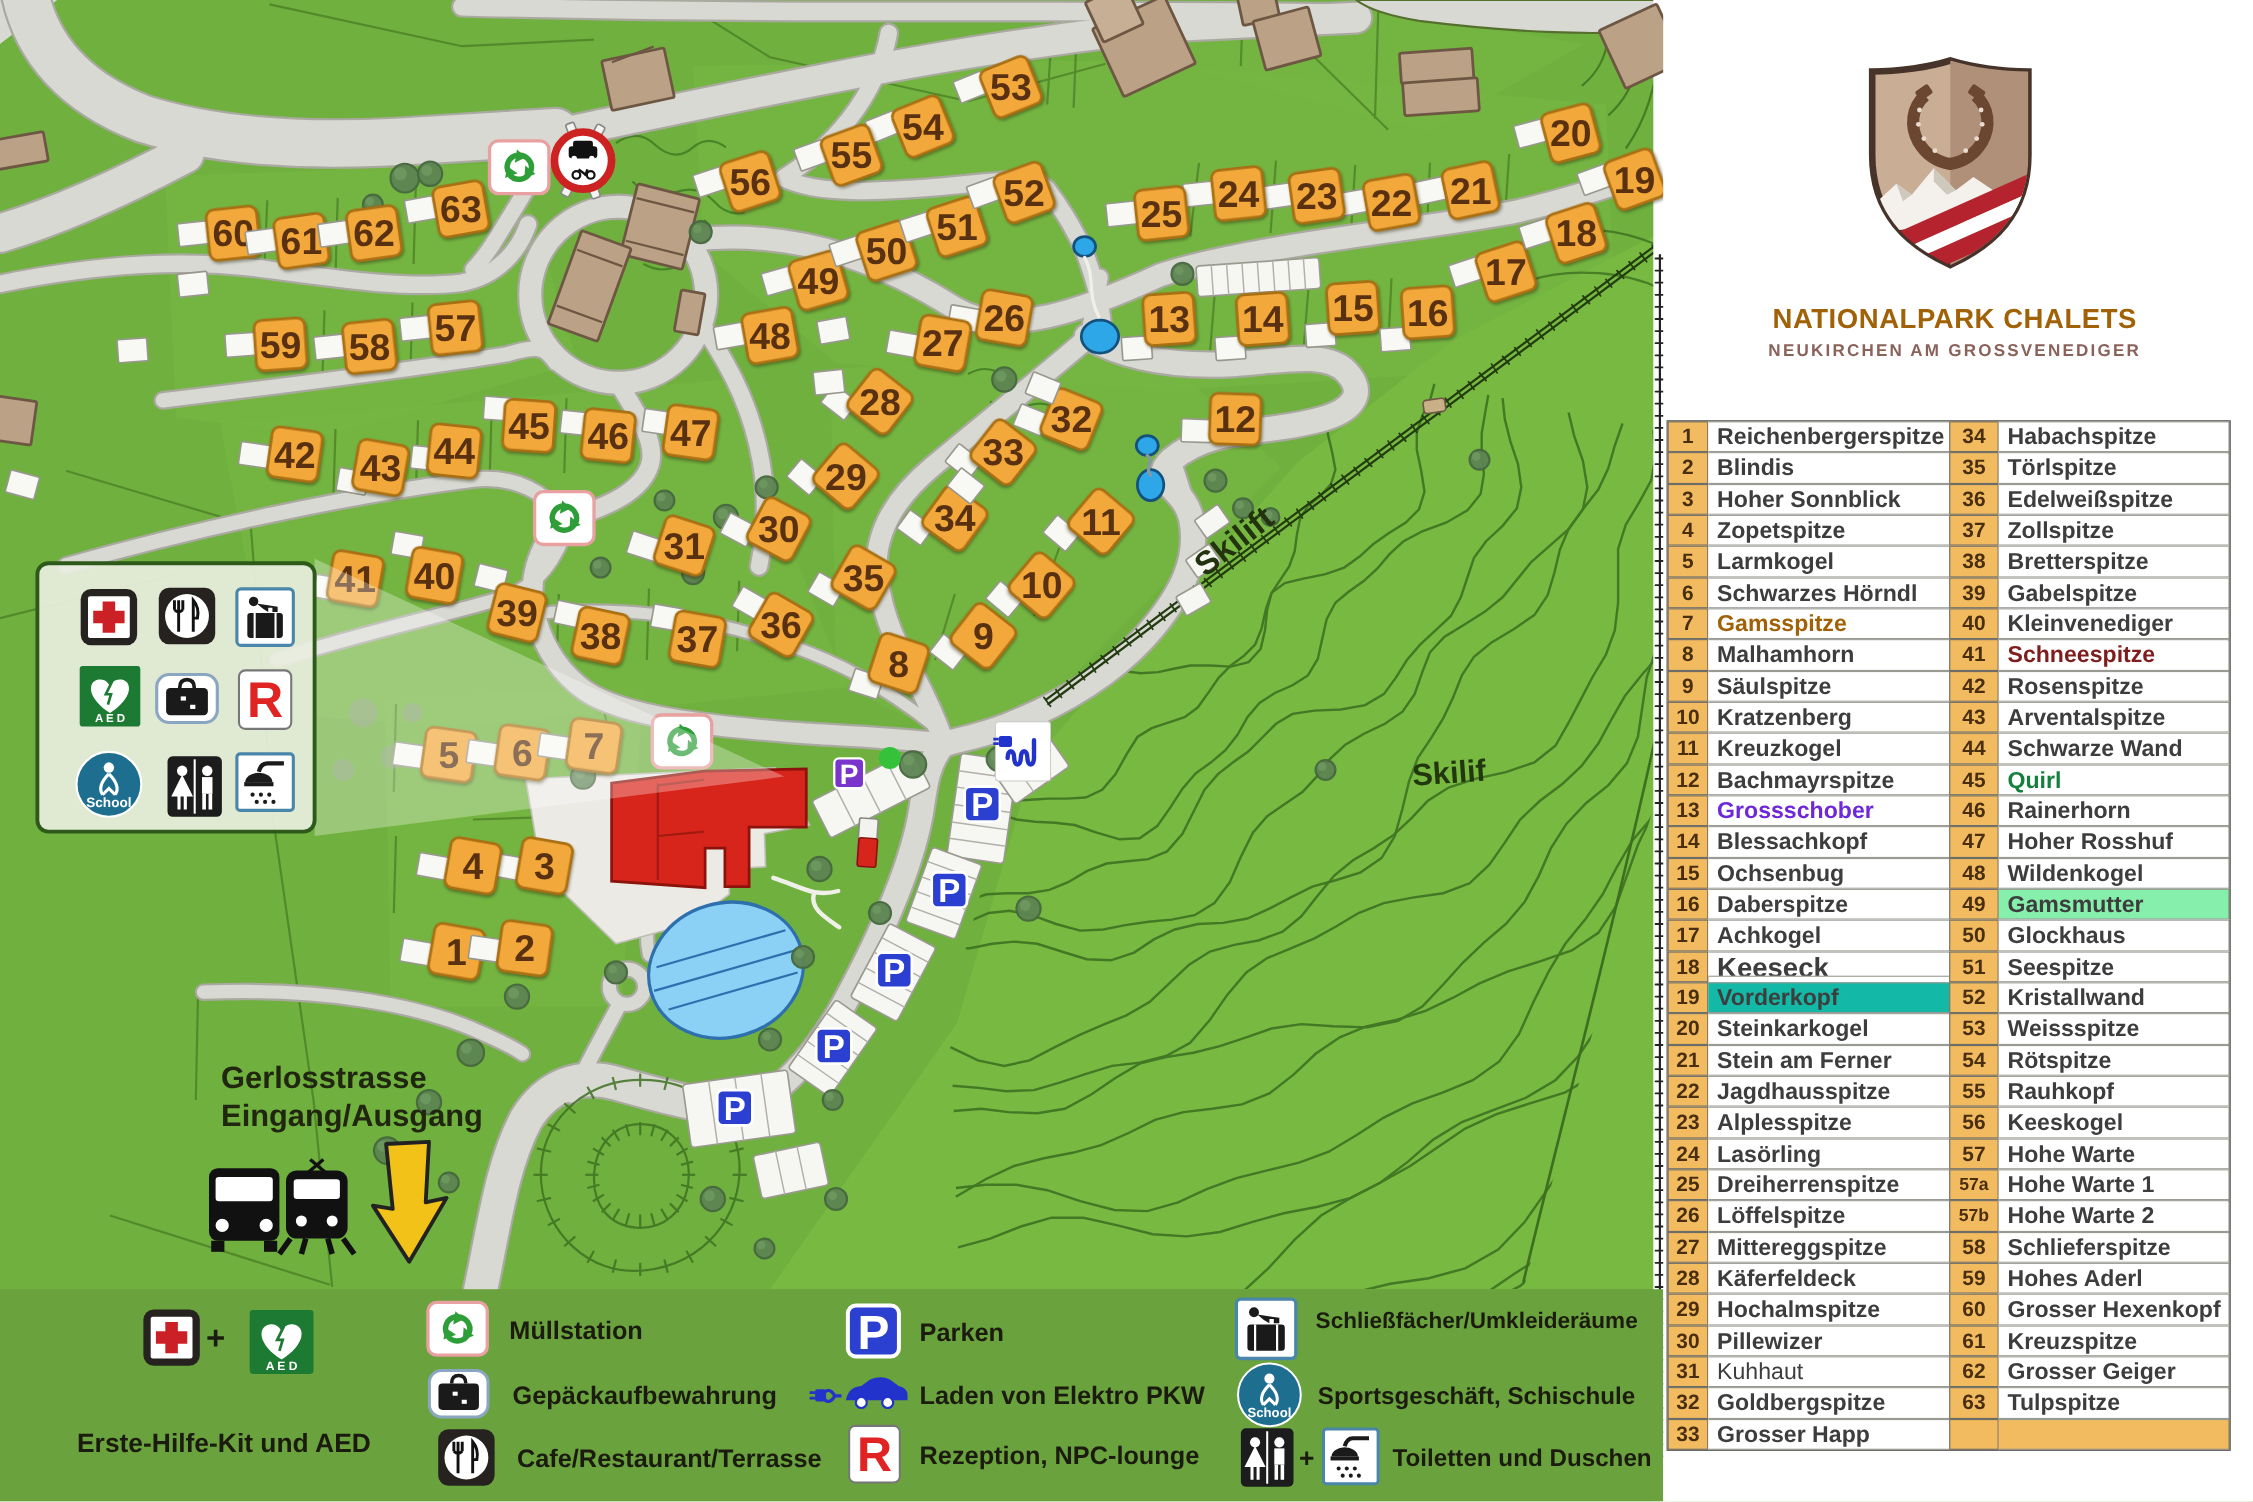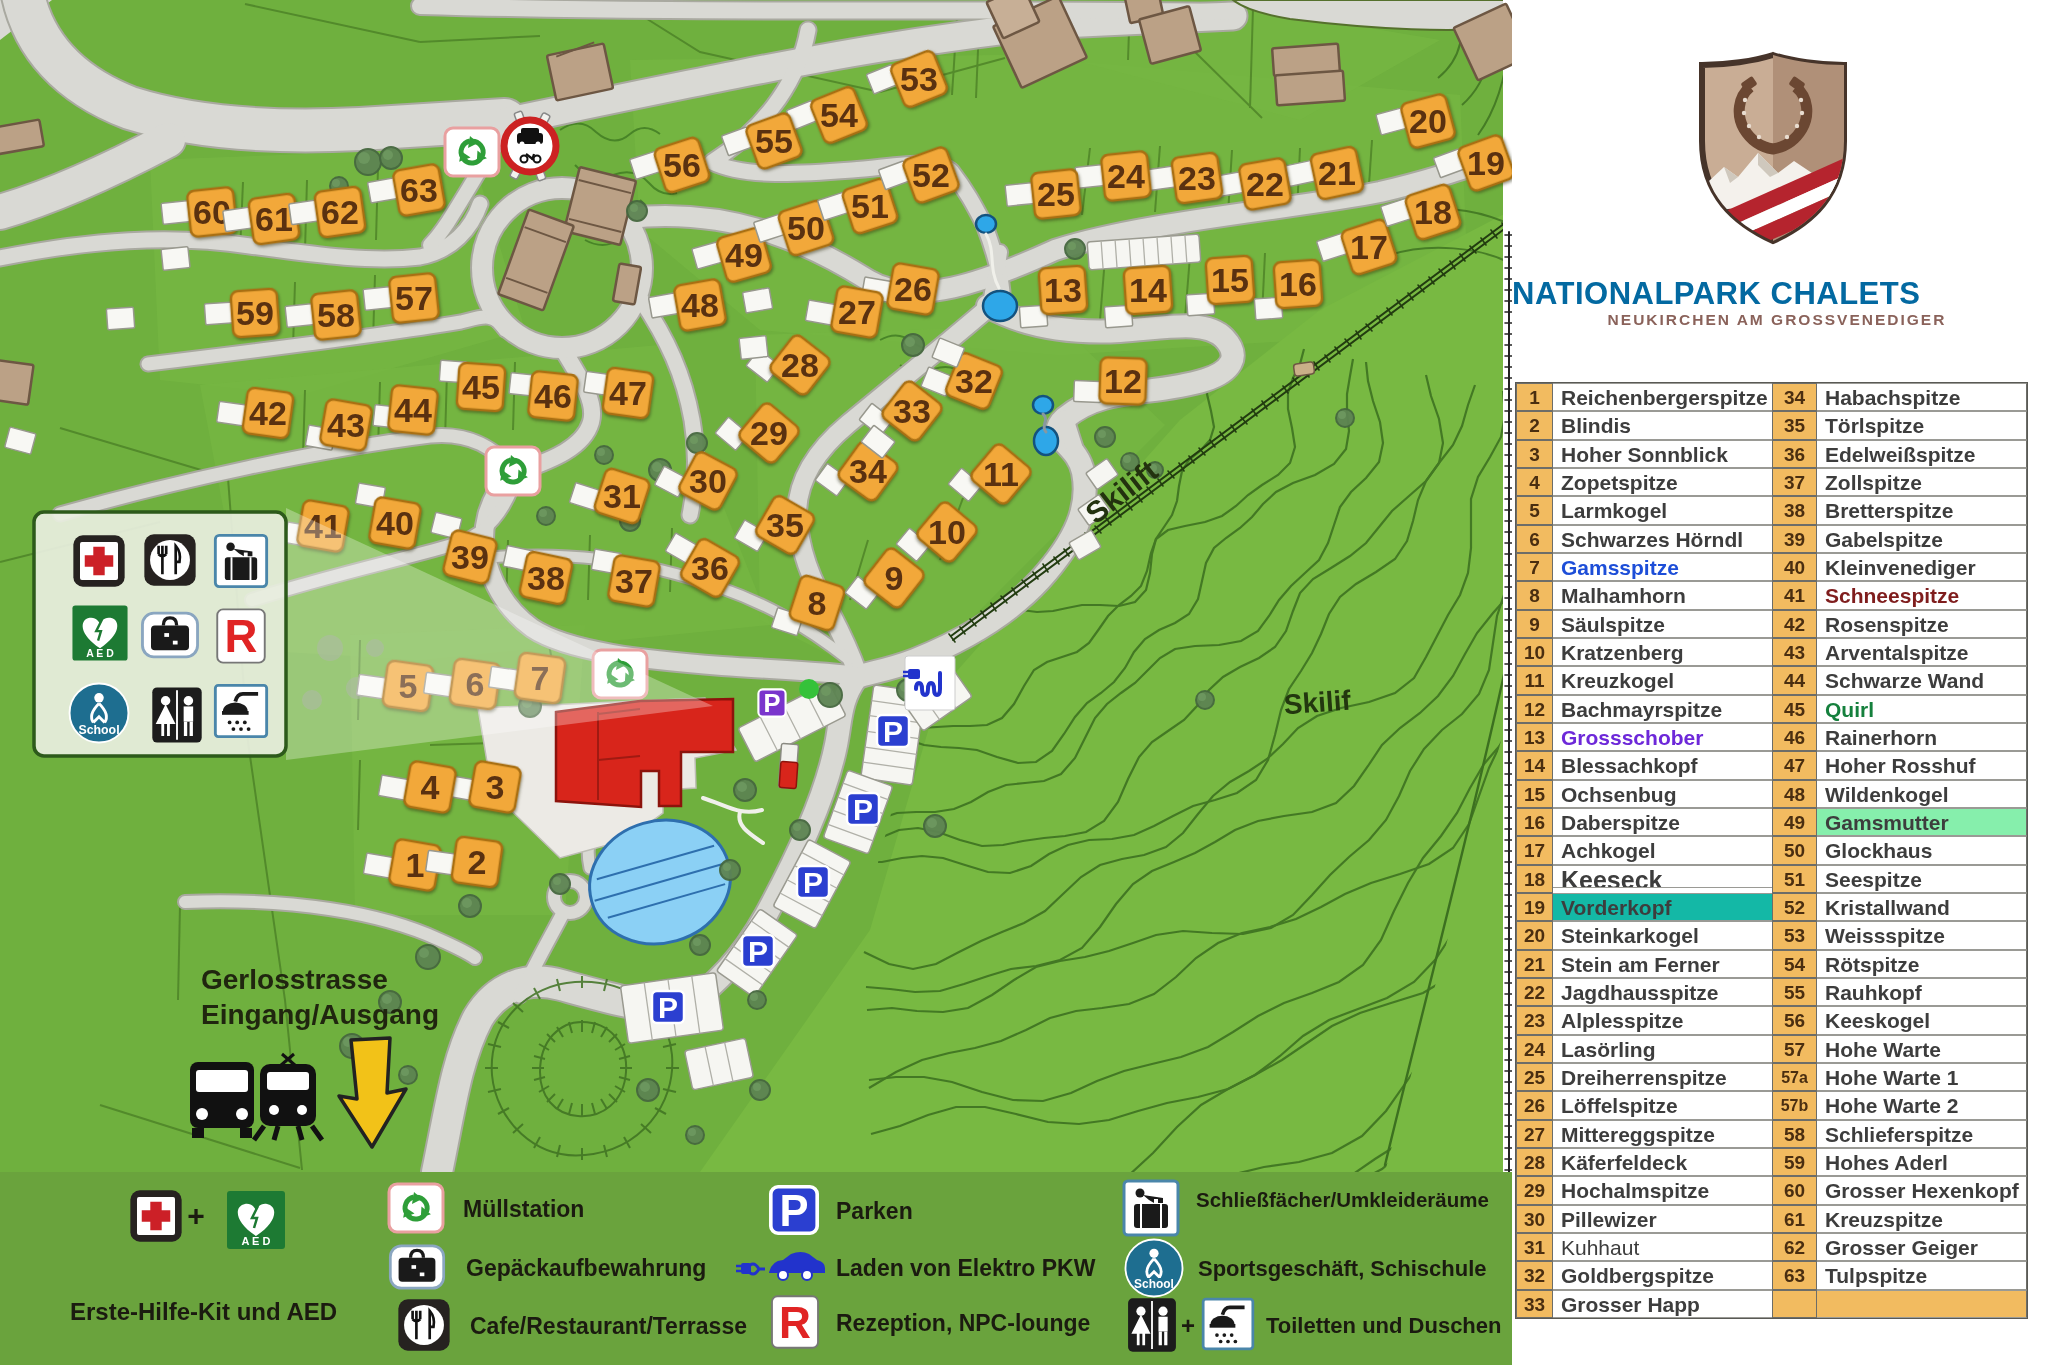--- a/index.html
+++ b/index.html
@@ -838,21 +838,21 @@
         <circle cx="57" cy="55" r="2.2"></circle>
         <circle cx="56" cy="68" r="2.2"></circle>
         <circle cx="61" cy="81" r="2.2"></circle>
         <circle cx="71" cy="92" r="2.2"></circle>
         <circle cx="99" cy="92" r="2.2"></circle>
         <circle cx="109" cy="81" r="2.2"></circle>
         <circle cx="114" cy="68" r="2.2"></circle>
         <circle cx="113" cy="55" r="2.2"></circle>
       </g>
     </svg>
-    <div style="position:absolute;left:1512px;top:276px;width:530px;font-weight:bold;font-size:31px;letter-spacing:0.5px;color:#0369a1">NATIONALPARK CHALETS</div>
+    <div style="position:absolute;left:1512px;top:276px;width:530px;text-align:center;font-weight:bold;font-size:25px;letter-spacing:0.5px;color:#a16207">NATIONALPARK CHALETS</div>
     <div style="position:absolute;left:1512px;top:311px;width:530px;text-align:center;font-weight:bold;font-size:15.5px;letter-spacing:2px;color:#8a625a">NEUKIRCHEN AM GROSSVENEDIGER</div>
     <div style="position:absolute;left:1516px;top:383.00px;width:37px;height:28.33px;background:#f2bb60;border:1px solid #6d6d68;box-sizing:border-box;text-align:center;font-weight:bold;font-size:19px;color:#4a2e10;line-height:28px">1</div>
     <div style="position:absolute;left:1553px;top:383.00px;width:219px;height:28.33px;background:#fff;border-top:1px solid #9a9a95;border-bottom:1px solid #9a9a95;box-sizing:border-box;font-weight:bold;font-size:21px;color:#3d3d3d;line-height:28px;padding-left:8px;white-space:nowrap;overflow:hidden">Reichenbergerspitze</div>
     <div style="position:absolute;left:1772px;top:383.00px;width:45px;height:28.33px;background:#f2bb60;border:1px solid #6d6d68;box-sizing:border-box;text-align:center;font-weight:bold;font-size:19px;color:#4a2e10;line-height:28px">34</div>
     <div style="position:absolute;left:1817px;top:383.00px;width:210px;height:28.33px;background:#fff;border-top:1px solid #9a9a95;border-bottom:1px solid #9a9a95;border-right:1.5px solid #6d6d68;box-sizing:border-box;font-weight:bold;font-size:21px;color:#3d3d3d;line-height:28px;padding-left:8px;white-space:nowrap;overflow:hidden">Habachspitze</div>
     <div style="position:absolute;left:1516px;top:411.33px;width:37px;height:28.33px;background:#f2bb60;border:1px solid #6d6d68;box-sizing:border-box;text-align:center;font-weight:bold;font-size:19px;color:#4a2e10;line-height:28px">2</div>
     <div style="position:absolute;left:1553px;top:411.33px;width:219px;height:28.33px;background:#fff;border-top:1px solid #9a9a95;border-bottom:1px solid #9a9a95;box-sizing:border-box;font-weight:bold;font-size:21px;color:#3d3d3d;line-height:28px;padding-left:8px;white-space:nowrap;overflow:hidden">Blindis</div>
     <div style="position:absolute;left:1772px;top:411.33px;width:45px;height:28.33px;background:#f2bb60;border:1px solid #6d6d68;box-sizing:border-box;text-align:center;font-weight:bold;font-size:19px;color:#4a2e10;line-height:28px">35</div>
     <div style="position:absolute;left:1817px;top:411.33px;width:210px;height:28.33px;background:#fff;border-top:1px solid #9a9a95;border-bottom:1px solid #9a9a95;border-right:1.5px solid #6d6d68;box-sizing:border-box;font-weight:bold;font-size:21px;color:#3d3d3d;line-height:28px;padding-left:8px;white-space:nowrap;overflow:hidden">Törlspitze</div>
     <div style="position:absolute;left:1516px;top:439.67px;width:37px;height:28.33px;background:#f2bb60;border:1px solid #6d6d68;box-sizing:border-box;text-align:center;font-weight:bold;font-size:19px;color:#4a2e10;line-height:28px">3</div>
@@ -865,21 +865,21 @@
     <div style="position:absolute;left:1817px;top:468.00px;width:210px;height:28.33px;background:#fff;border-top:1px solid #9a9a95;border-bottom:1px solid #9a9a95;border-right:1.5px solid #6d6d68;box-sizing:border-box;font-weight:bold;font-size:21px;color:#3d3d3d;line-height:28px;padding-left:8px;white-space:nowrap;overflow:hidden">Zollspitze</div>
     <div style="position:absolute;left:1516px;top:496.33px;width:37px;height:28.33px;background:#f2bb60;border:1px solid #6d6d68;box-sizing:border-box;text-align:center;font-weight:bold;font-size:19px;color:#4a2e10;line-height:28px">5</div>
     <div style="position:absolute;left:1553px;top:496.33px;width:219px;height:28.33px;background:#fff;border-top:1px solid #9a9a95;border-bottom:1px solid #9a9a95;box-sizing:border-box;font-weight:bold;font-size:21px;color:#3d3d3d;line-height:28px;padding-left:8px;white-space:nowrap;overflow:hidden">Larmkogel</div>
     <div style="position:absolute;left:1772px;top:496.33px;width:45px;height:28.33px;background:#f2bb60;border:1px solid #6d6d68;box-sizing:border-box;text-align:center;font-weight:bold;font-size:19px;color:#4a2e10;line-height:28px">38</div>
     <div style="position:absolute;left:1817px;top:496.33px;width:210px;height:28.33px;background:#fff;border-top:1px solid #9a9a95;border-bottom:1px solid #9a9a95;border-right:1.5px solid #6d6d68;box-sizing:border-box;font-weight:bold;font-size:21px;color:#3d3d3d;line-height:28px;padding-left:8px;white-space:nowrap;overflow:hidden">Bretterspitze</div>
     <div style="position:absolute;left:1516px;top:524.67px;width:37px;height:28.33px;background:#f2bb60;border:1px solid #6d6d68;box-sizing:border-box;text-align:center;font-weight:bold;font-size:19px;color:#4a2e10;line-height:28px">6</div>
     <div style="position:absolute;left:1553px;top:524.67px;width:219px;height:28.33px;background:#fff;border-top:1px solid #9a9a95;border-bottom:1px solid #9a9a95;box-sizing:border-box;font-weight:bold;font-size:21px;color:#3d3d3d;line-height:28px;padding-left:8px;white-space:nowrap;overflow:hidden">Schwarzes Hörndl</div>
     <div style="position:absolute;left:1772px;top:524.67px;width:45px;height:28.33px;background:#f2bb60;border:1px solid #6d6d68;box-sizing:border-box;text-align:center;font-weight:bold;font-size:19px;color:#4a2e10;line-height:28px">39</div>
     <div style="position:absolute;left:1817px;top:524.67px;width:210px;height:28.33px;background:#fff;border-top:1px solid #9a9a95;border-bottom:1px solid #9a9a95;border-right:1.5px solid #6d6d68;box-sizing:border-box;font-weight:bold;font-size:21px;color:#3d3d3d;line-height:28px;padding-left:8px;white-space:nowrap;overflow:hidden">Gabelspitze</div>
     <div style="position:absolute;left:1516px;top:553.00px;width:37px;height:28.33px;background:#f2bb60;border:1px solid #6d6d68;box-sizing:border-box;text-align:center;font-weight:bold;font-size:19px;color:#4a2e10;line-height:28px">7</div>
-    <div style="position:absolute;left:1553px;top:553.00px;width:219px;height:28.33px;background:#fff;border-top:1px solid #9a9a95;border-bottom:1px solid #9a9a95;box-sizing:border-box;font-weight:bold;font-size:21px;color:#1d4ed8;line-height:28px;padding-left:8px;white-space:nowrap;overflow:hidden">Gamsspitze</div>
+    <div style="position:absolute;left:1553px;top:553.00px;width:219px;height:28.33px;background:#fff;border-top:1px solid #9a9a95;border-bottom:1px solid #9a9a95;box-sizing:border-box;font-weight:bold;font-size:21px;color:#a16207;line-height:28px;padding-left:8px;white-space:nowrap;overflow:hidden">Gamsspitze</div>
     <div style="position:absolute;left:1772px;top:553.00px;width:45px;height:28.33px;background:#f2bb60;border:1px solid #6d6d68;box-sizing:border-box;text-align:center;font-weight:bold;font-size:19px;color:#4a2e10;line-height:28px">40</div>
     <div style="position:absolute;left:1817px;top:553.00px;width:210px;height:28.33px;background:#fff;border-top:1px solid #9a9a95;border-bottom:1px solid #9a9a95;border-right:1.5px solid #6d6d68;box-sizing:border-box;font-weight:bold;font-size:21px;color:#3d3d3d;line-height:28px;padding-left:8px;white-space:nowrap;overflow:hidden">Kleinvenediger</div>
     <div style="position:absolute;left:1516px;top:581.33px;width:37px;height:28.33px;background:#f2bb60;border:1px solid #6d6d68;box-sizing:border-box;text-align:center;font-weight:bold;font-size:19px;color:#4a2e10;line-height:28px">8</div>
     <div style="position:absolute;left:1553px;top:581.33px;width:219px;height:28.33px;background:#fff;border-top:1px solid #9a9a95;border-bottom:1px solid #9a9a95;box-sizing:border-box;font-weight:bold;font-size:21px;color:#3d3d3d;line-height:28px;padding-left:8px;white-space:nowrap;overflow:hidden">Malhamhorn</div>
     <div style="position:absolute;left:1772px;top:581.33px;width:45px;height:28.33px;background:#f2bb60;border:1px solid #6d6d68;box-sizing:border-box;text-align:center;font-weight:bold;font-size:19px;color:#4a2e10;line-height:28px">41</div>
     <div style="position:absolute;left:1817px;top:581.33px;width:210px;height:28.33px;background:#fff;border-top:1px solid #9a9a95;border-bottom:1px solid #9a9a95;border-right:1.5px solid #6d6d68;box-sizing:border-box;font-weight:bold;font-size:21px;color:#7f1d1d;line-height:28px;padding-left:8px;white-space:nowrap;overflow:hidden">Schneespitze</div>
     <div style="position:absolute;left:1516px;top:609.67px;width:37px;height:28.33px;background:#f2bb60;border:1px solid #6d6d68;box-sizing:border-box;text-align:center;font-weight:bold;font-size:19px;color:#4a2e10;line-height:28px">9</div>
     <div style="position:absolute;left:1553px;top:609.67px;width:219px;height:28.33px;background:#fff;border-top:1px solid #9a9a95;border-bottom:1px solid #9a9a95;box-sizing:border-box;font-weight:bold;font-size:21px;color:#3d3d3d;line-height:28px;padding-left:8px;white-space:nowrap;overflow:hidden">Säulspitze</div>
     <div style="position:absolute;left:1772px;top:609.67px;width:45px;height:28.33px;background:#f2bb60;border:1px solid #6d6d68;box-sizing:border-box;text-align:center;font-weight:bold;font-size:19px;color:#4a2e10;line-height:28px">42</div>
     <div style="position:absolute;left:1817px;top:609.67px;width:210px;height:28.33px;background:#fff;border-top:1px solid #9a9a95;border-bottom:1px solid #9a9a95;border-right:1.5px solid #6d6d68;box-sizing:border-box;font-weight:bold;font-size:21px;color:#3d3d3d;line-height:28px;padding-left:8px;white-space:nowrap;overflow:hidden">Rosenspitze</div>

